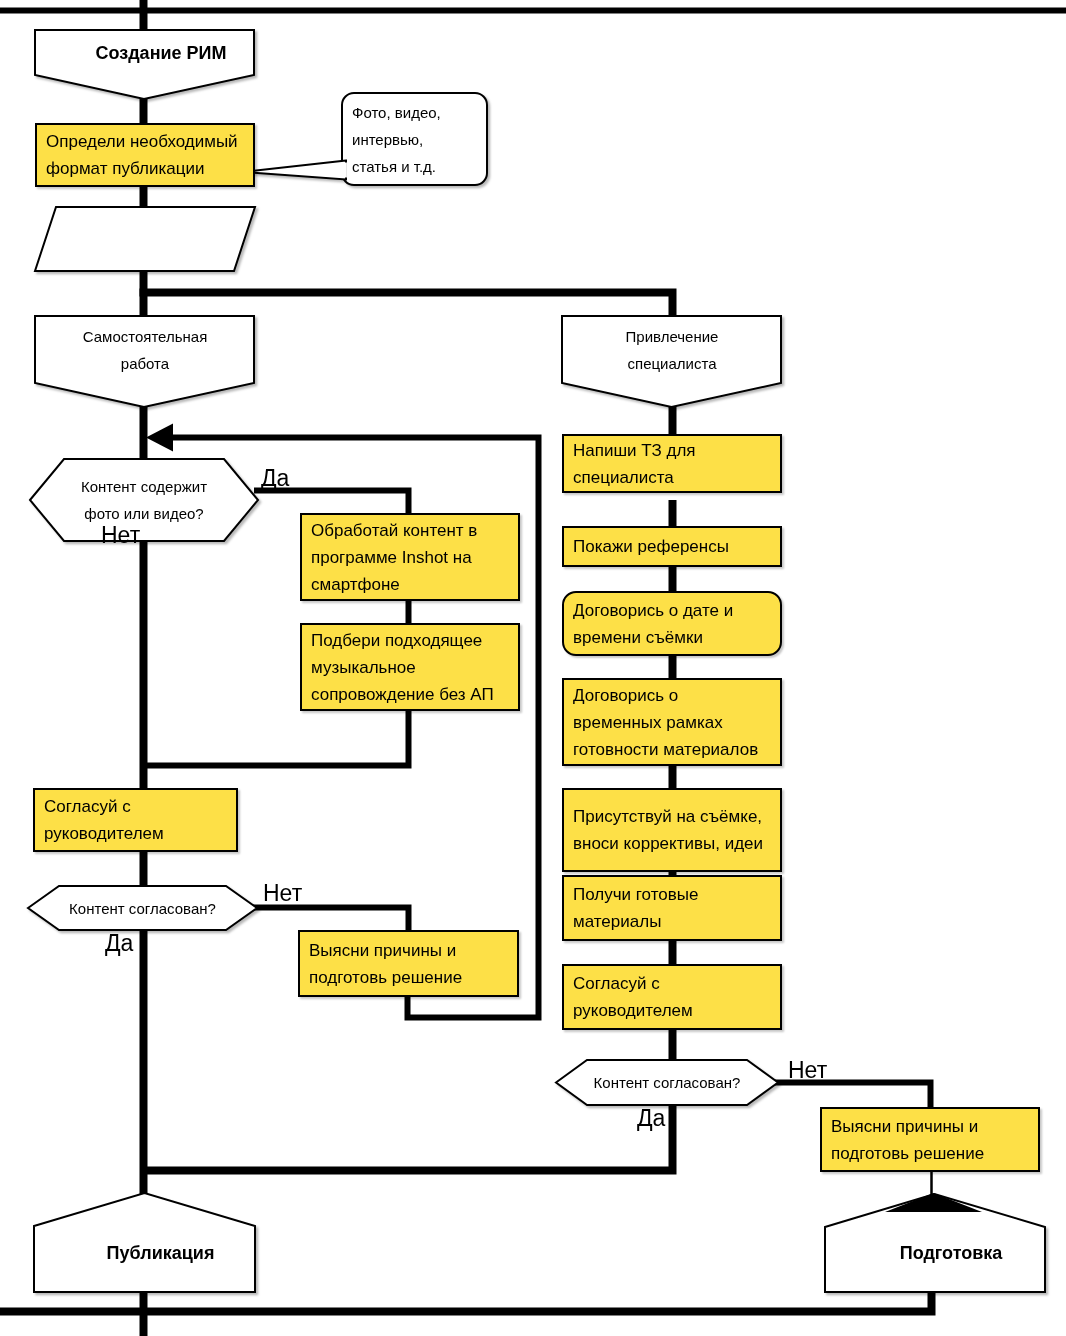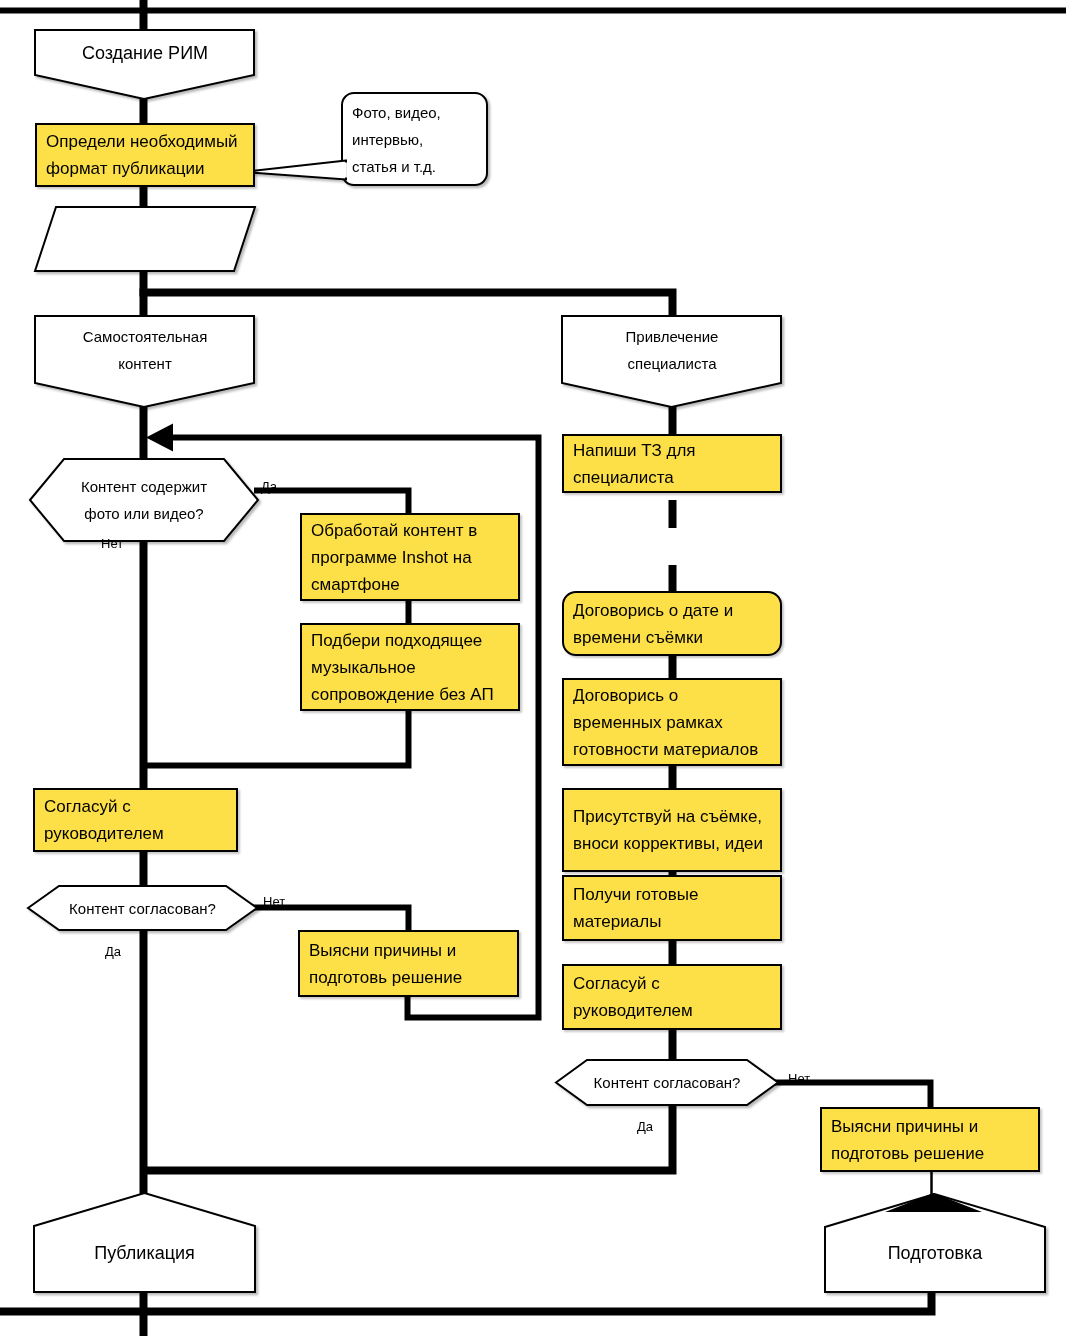--- a/index.html
+++ b/index.html
@@ -13,22 +13,22 @@
     box-shadow:2px 2px 2px rgba(0,0,0,.22);
     display:flex;align-items:center;padding:0 9px;
     font-size:17px;line-height:27px;white-space:pre-line;text-align:left;
   }
   .txt{
     position:absolute;font-size:15px;line-height:27px;white-space:pre-line;
     display:flex;align-items:center;justify-content:center;text-align:center;
     pointer-events:none;
   }
   .txt.left{justify-content:flex-start;text-align:left;padding:0 10px;box-sizing:border-box;}
-  .bold{font-weight:normal;font-size:18px;}
-  .lbl{position:absolute;font-size:13px;line-height:20px;margin-top:9px;}
+  .bold{font-weight:bold;font-size:18px;padding-left:16px;}
+  .lbl{position:absolute;font-size:23px;line-height:20px;}
 </style>
 </head>
 <body>
 
 <div class="canvas">
 
   <svg width="1066" height="1336" viewBox="0 0 1066 1336">
     <defs>
       <filter id="ds" x="-20%" y="-20%" width="140%" height="140%">
         <feDropShadow dx="2.2" dy="2.2" stdDeviation="1" flood-color="#000000" flood-opacity="0.28"></feDropShadow>
@@ -100,20 +100,21 @@
 
   <div class="box" style="left:33px;top:788px;width:205px;height:64px;">Согласуй с
 руководителем</div>
 
   <div class="box" style="left:298px;top:930px;width:221px;height:67px;">Выясни причины и
 подготовь решение</div>
 
   <div class="box" style="left:562px;top:434px;width:220px;height:59px;">Напиши ТЗ для
 специалиста</div>
 
+  <div class="box" style="left:562px;top:526px;width:220px;height:41px;">Покажи референсы</div>
 
   <div class="box" style="left:562px;top:591px;width:220px;height:65px;border-radius:14px;">Договорись о дате и
 времени съёмки</div>
 
   <div class="box" style="left:562px;top:678px;width:220px;height:88px;">Договорись о
 временных рамках
 готовности материалов</div>
 
   <div class="box" style="left:562px;top:788px;width:220px;height:84px;">Присутствуй на съёмке,
 вноси коррективы, идеи</div>
@@ -128,21 +129,21 @@
 подготовь решение</div>
 
   <div class="txt bold" style="left:35px;top:28px;width:220px;height:50px;">Создание РИМ</div>
 
   <div class="txt left" style="left:342px;top:93px;width:145px;height:92px;">Фото, видео,
 интервью,
 статья и т.д.</div>
 
 
   <div class="txt" style="left:35px;top:316px;width:220px;height:67px;">Самостоятельная
-контент</div>
+работа</div>
 
   <div class="txt" style="left:562px;top:316px;width:220px;height:67px;">Привлечение
 специалиста</div>
 
   <div class="txt" style="left:30px;top:459px;width:228px;height:82px;">Контент содержит
 фото или видео?</div>
 
   <div class="txt" style="left:28px;top:886px;width:229px;height:44px;">Контент согласован?</div>
 
   <div class="txt" style="left:556px;top:1060px;width:222px;height:45px;">Контент согласован?</div>

